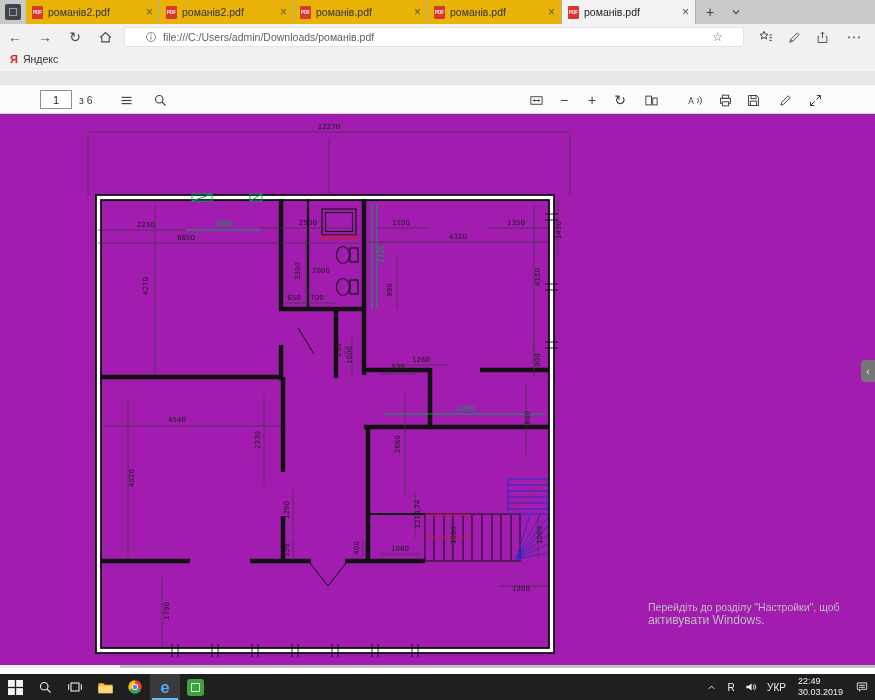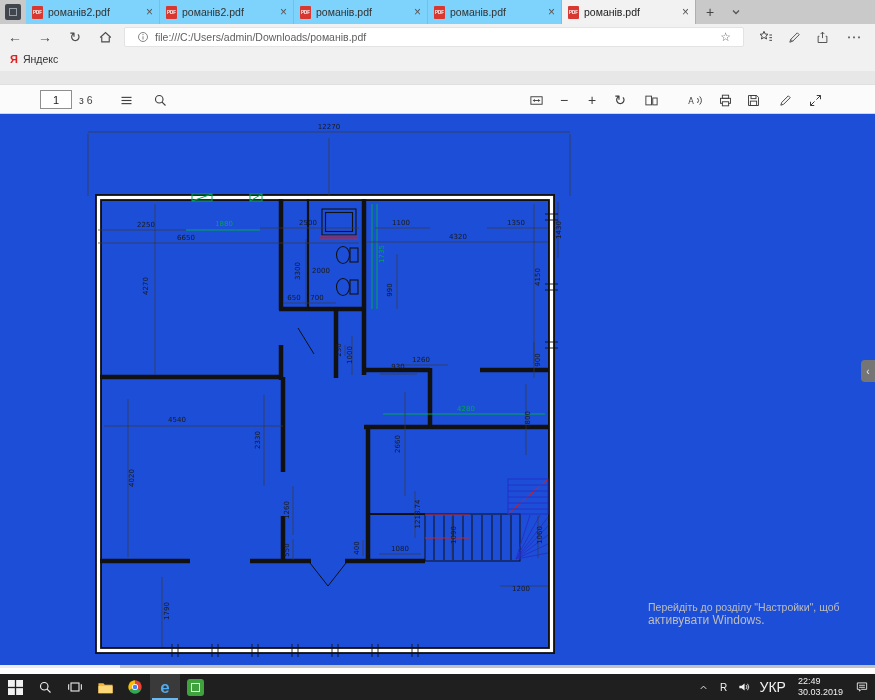--- a/index.html
+++ b/index.html
@@ -6,71 +6,71 @@
   html,body{width:875px;height:700px;overflow:hidden}
   body{font-family:"Liberation Sans",sans-serif;background:#fff;position:relative}
   .screen{position:absolute;inset:0}
 
   
   .tabbar{position:absolute;left:0;top:0;width:875px;height:24px;background:#c9c9c9;display:flex;align-items:stretch}
   .tab-aside{width:26px;display:flex;align-items:center;justify-content:center}
   .tab-aside .sq{width:16px;height:16px;border-radius:2px;background:#41454d;display:flex;align-items:center;justify-content:center}
   .tab-aside .sq i{display:block;width:8px;height:8px;border:1px solid #9aa0a8}
   .tabs{display:flex}
-  .tab{width:134px;display:flex;align-items:center;gap:5px;padding:0 6px;background:#7dd3fc;border-right:1px solid #aeaeae;font-size:10.5px;color:#333;cursor:default}
+  .tab{width:134px;display:flex;align-items:center;gap:5px;padding:0 6px;background:#eab308;border-right:1px solid #aeaeae;font-size:10.5px;color:#333;cursor:default}
   .tab.active{background:#f2f2f2;color:#222}
   .pdficon{width:11px;height:13px;background:#d93831;color:#fff;font-size:4.5px;font-weight:bold;display:flex;align-items:center;justify-content:center;border-radius:1px;flex:none}
   .tlabel{flex:1;white-space:nowrap;overflow:hidden}
   .tclose{color:#555;font-size:12px;flex:none;line-height:1}
   .newtab{width:28px;display:flex;align-items:center;justify-content:center;font-size:14px;color:#444}
   .tabchev{width:24px;display:flex;align-items:center;justify-content:center}
 
   
   .navbar{position:absolute;top:24px;left:0;width:875px;height:26px;background:#f1f1f1}
   .nbtn{position:absolute;top:0;width:30px;height:26px;display:flex;align-items:center;justify-content:center;color:#4a4a4a;font-size:14px}
-  .addr{position:absolute;left:124px;top:3px;width:620px;height:20px;background:#fff;border:1px solid #e3e3e3;border-radius:2px;display:flex;align-items:center;padding:0 12px;gap:6px}
+  .addr{position:absolute;left:124px;top:3px;width:620px;height:20px;background:#fff;border:1px solid #e3e3e3;border-radius:2px;display:flex;align-items:center;padding:0 20px;gap:6px}
   .url{font-size:10.5px;color:#5f5f5f;flex:1;white-space:nowrap;overflow:hidden}
   .addr-star{color:#666;font-size:12px}
   .ricon{position:absolute;top:0;width:28px;height:26px;display:flex;align-items:center;justify-content:center;color:#4a4a4a}
 
   
   .bmbar{position:absolute;top:50px;left:0;width:875px;height:21px;background:#f1f1f1}
   .bookmark{position:absolute;left:10px;top:3px;display:flex;align-items:center;gap:5px;font-size:10.5px;color:#333}
   .yicon{color:#e02020;font-weight:bold;font-size:11px}
 
   .viewergap{position:absolute;top:71px;left:0;width:875px;height:13px;background:#e7e7e7}
 
   
   .pdfbar{position:absolute;top:84px;left:0;width:875px;height:30px;background:#fbfbfb;border-top:1px solid #e0e0e0;border-bottom:1px solid #d6d6d6}
   .pagebox{position:absolute;left:40px;top:5px;width:32px;height:19px;background:#fff;border:1px solid #8f8f8f;font-size:11px;color:#222;display:flex;align-items:center;justify-content:center}
   .ofpages{position:absolute;left:79px;top:9px;font-size:10.5px;color:#444}
   .pbtn{position:absolute;top:2px;width:28px;height:26px;display:flex;align-items:center;justify-content:center;color:#3d3d3d;font-size:14px}
 
   
-  .content{position:absolute;top:114px;left:0;width:875px;height:551px;background:#1d4ed8;overflow:hidden}
+  .content{position:absolute;top:114px;left:0;width:875px;height:551px;background:#a21caf;overflow:hidden}
   .watermark{position:absolute;left:648px;top:482px;color:#b3b3b3}
   .wm1{font-size:16.5px}
   .wm2{font-size:10.5px;margin-top:5px;color:#bdbdbd}
   .wm3{font-size:12px;color:#bdbdbd}
   .scrollnub{position:absolute;right:0;top:246px;width:14px;height:22px;background:#757575;border-radius:4px 0 0 4px;color:#f0f0f0;font-size:10px;display:flex;align-items:center;justify-content:center}
   .hscroll{position:absolute;top:665px;left:0;width:875px;height:3px;background:#ededed}
   .hthumb{position:absolute;left:120px;top:0;width:755px;height:3px;background:#c2c2c2}
 
   
   .taskbar{position:absolute;top:674px;left:0;width:875px;height:26px;background:#1f1f1f;display:flex;align-items:stretch}
   .tbi{width:30px;display:flex;align-items:center;justify-content:center;position:relative}
   .tbi.active{background:rgba(255,255,255,.12)}
   .tbi.active::after{content:"";position:absolute;left:2px;right:2px;bottom:0;height:2px;background:#6cb8f0}
   .edge-e{font-size:17px;font-weight:bold;color:#50abf1;line-height:1}
   .greenapp{width:17px;height:17px;border-radius:3px;background:#3fa23c;display:flex;align-items:center;justify-content:center}
   .greenapp i{display:block;width:9px;height:9px;border:1.5px solid #d9f2d5}
   .tray{position:absolute;right:0;top:0;height:26px;display:flex;align-items:center;color:#f0f0f0}
   .trayi{width:20px;display:flex;align-items:center;justify-content:center}
   .tray-letter{font-size:10px}
-  .lang{font-size:14px;padding:0 6px}
+  .lang{font-size:10px;padding:0 6px}
   .clock{font-size:9px;line-height:11px;text-align:left;padding:0 6px}
   .action{width:26px;display:flex;align-items:center;justify-content:center}
 
   svg{display:block}
 </style>
 </head>
 <body>
 
 <div class="screen">
 

